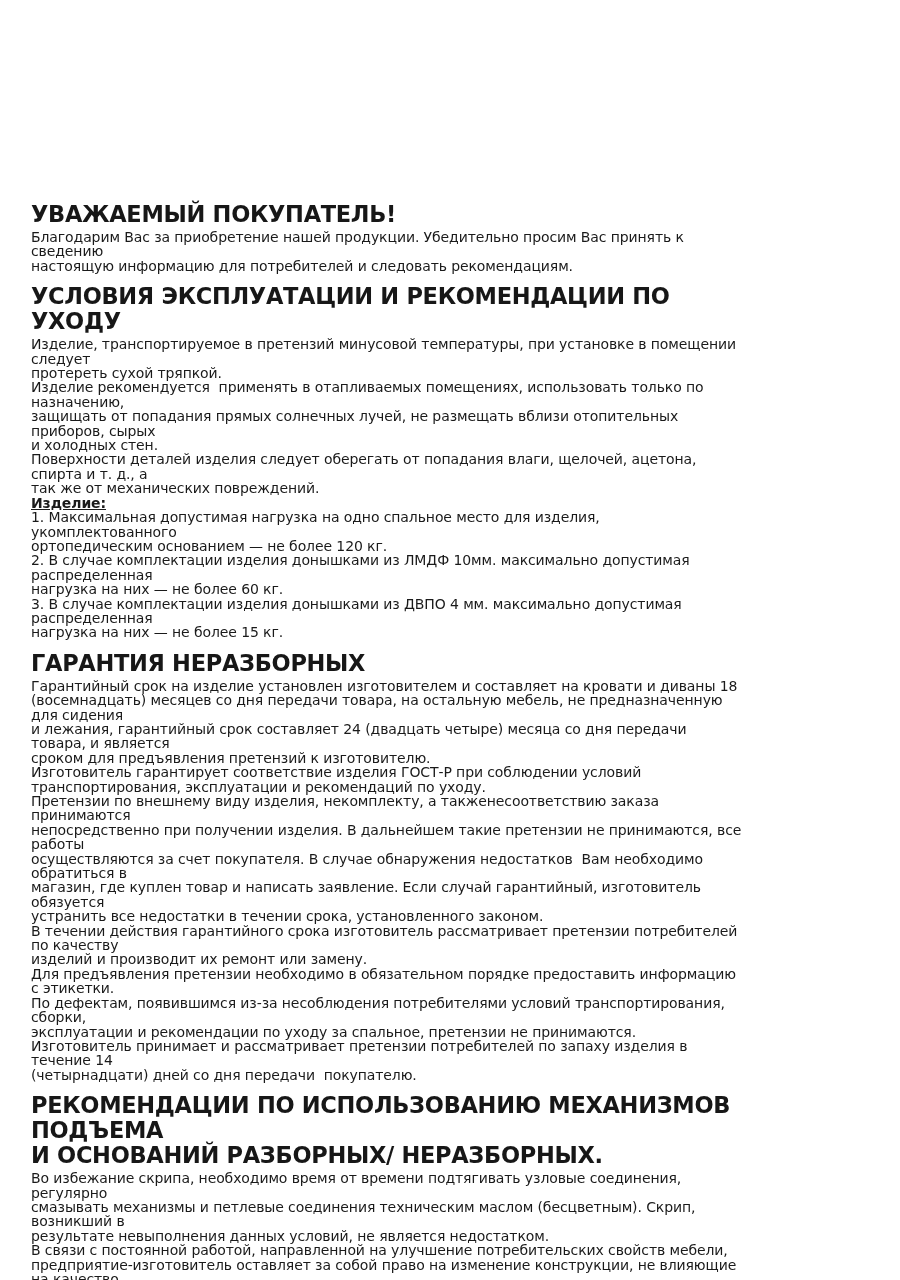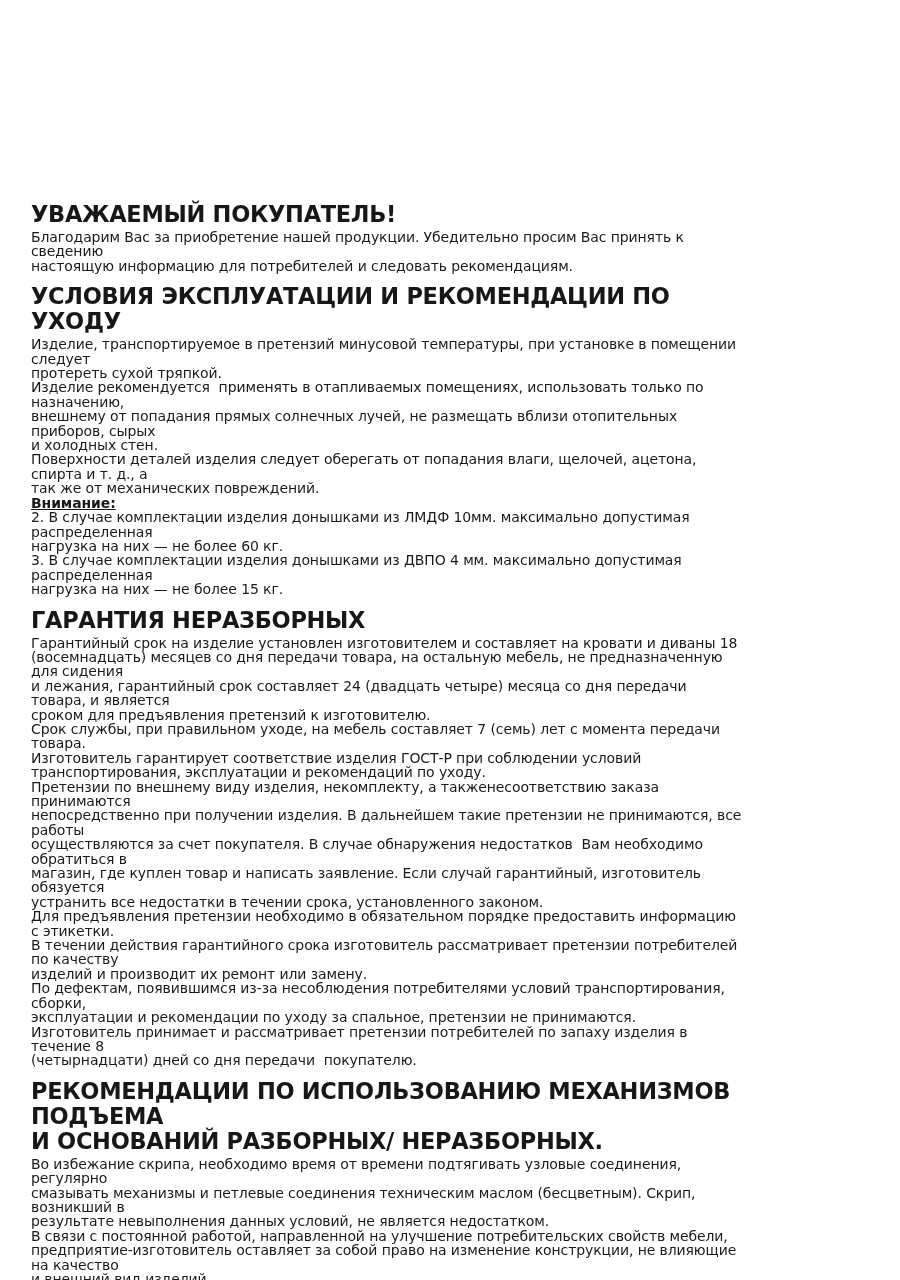--- a/index.html
+++ b/index.html
@@ -51,50 +51,51 @@
       <section class="section">
         <h1 class="sec-heading">УВАЖАЕМЫЙ ПОКУПАТЕЛЬ!</h1>
         <p class="para">Благодарим Вас за приобретение нашей продукции. Убедительно просим Вас принять к сведению
 настоящую информацию для потребителей и следовать рекомендациям.</p>
       </section>
       <section class="section">
         <h1 class="sec-heading">УСЛОВИЯ ЭКСПЛУАТАЦИИ И РЕКОМЕНДАЦИИ ПО УХОДУ</h1>
         <p class="para">Изделие, транспортируемое в претензий минусовой температуры, при установке в помещении следует
 протереть сухой тряпкой.</p>
         <p class="para">Изделие рекомендуется  применять в отапливаемых помещениях, использовать только по назначению,
-внешнему от попадания прямых солнечных лучей, не размещать вблизи отопительных приборов, сырых
+защищать от попадания прямых солнечных лучей, не размещать вблизи отопительных приборов, сырых
 и холодных стен.</p>
         <p class="para">Поверхности деталей изделия следует оберегать от попадания влаги, щелочей, ацетона, спирта и т. д., а
 так же от механических повреждений.</p>
-        <p class="para bold-underline">Внимание:</p>
+        <p class="para bold-underline">Изделие:</p>
+        <p class="para">1. Максимальная допустимая нагрузка на одно спальное место для изделия, укомплектованного
+ортопедическим основанием — не более 120 кг.</p>
         <p class="para">2. В случае комплектации изделия донышками из ЛМДФ 10мм. максимально допустимая распределенная
 нагрузка на них — не более 60 кг.</p>
         <p class="para">3. В случае комплектации изделия донышками из ДВПО 4 мм. максимально допустимая распределенная
 нагрузка на них — не более 15 кг.</p>
       </section>
       <section class="section">
         <h1 class="sec-heading">ГАРАНТИЯ НЕРАЗБОРНЫХ</h1>
         <p class="para">Гарантийный срок на изделие установлен изготовителем и составляет на кровати и диваны 18
 (восемнадцать) месяцев со дня передачи товара, на остальную мебель, не предназначенную для сидения
 и лежания, гарантийный срок составляет 24 (двадцать четыре) месяца со дня передачи товара, и является
 сроком для предъявления претензий к изготовителю.</p>
-        <p class="para">Срок службы, при правильном уходе, на мебель составляет 7 (семь) лет с момента передачи товара.</p>
         <p class="para">Изготовитель гарантирует соответствие изделия ГОСТ-Р при соблюдении условий
 транспортирования, эксплуатации и рекомендаций по уходу.</p>
         <p class="para">Претензии по внешнему виду изделия, некомплекту, а такженесоответствию заказа принимаются
 непосредственно при получении изделия. В дальнейшем такие претензии не принимаются, все работы
 осуществляются за счет покупателя. В случае обнаружения недостатков  Вам необходимо обратиться в
 магазин, где куплен товар и написать заявление. Если случай гарантийный, изготовитель обязуется
 устранить все недостатки в течении срока, установленного законом.</p>
-        <p class="para">Для предъявления претензии необходимо в обязательном порядке предоставить информацию с этикетки.</p>
         <p class="para">В течении действия гарантийного срока изготовитель рассматривает претензии потребителей по качеству
 изделий и производит их ремонт или замену.</p>
+        <p class="para">Для предъявления претензии необходимо в обязательном порядке предоставить информацию с этикетки.</p>
         <p class="para">По дефектам, появившимся из-за несоблюдения потребителями условий транспортирования, сборки,
 эксплуатации и рекомендации по уходу за спальное, претензии не принимаются.</p>
-        <p class="para">Изготовитель принимает и рассматривает претензии потребителей по запаху изделия в течение 8
+        <p class="para">Изготовитель принимает и рассматривает претензии потребителей по запаху изделия в течение 14
 (четырнадцати) дней со дня передачи  покупателю.</p>
       </section>
       <section class="section">
         <h1 class="sec-heading">РЕКОМЕНДАЦИИ ПО ИСПОЛЬЗОВАНИЮ МЕХАНИЗМОВ ПОДЪЕМА
 И ОСНОВАНИЙ РАЗБОРНЫХ/ НЕРАЗБОРНЫХ.</h1>
         <p class="para">Во избежание скрипа, необходимо время от времени подтягивать узловые соединения, регулярно
 смазывать механизмы и петлевые соединения техническим маслом (бесцветным). Скрип, возникший в
 результате невыполнения данных условий, не является недостатком.</p>
         <p class="para">В связи с постоянной работой, направленной на улучшение потребительских свойств мебели,
 предприятие-изготовитель оставляет за собой право на изменение конструкции, не влияющие на качество

